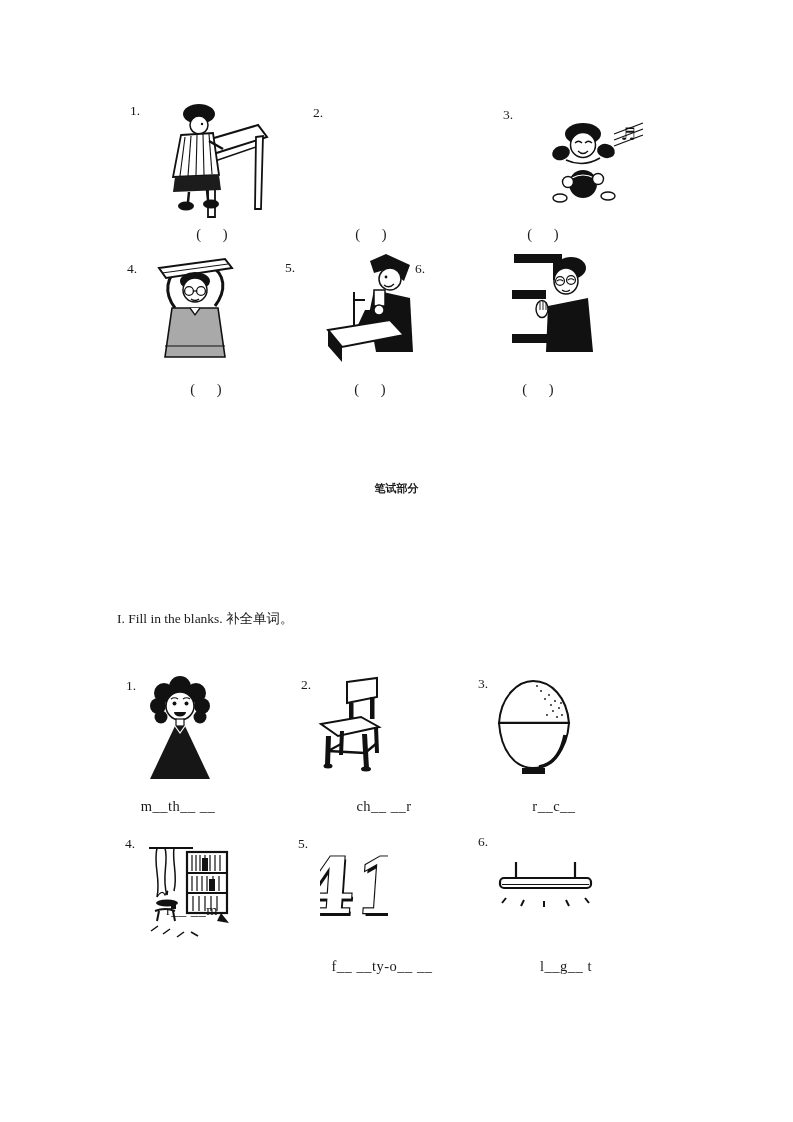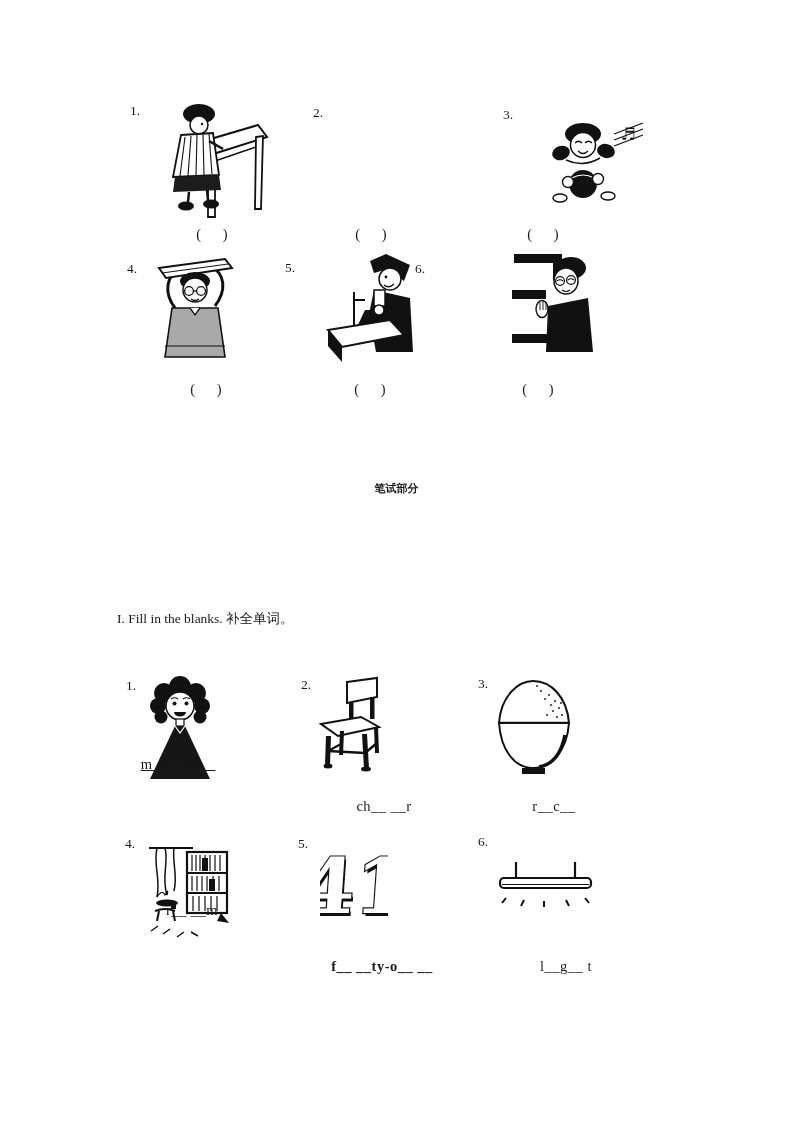--- a/index.html
+++ b/index.html
@@ -177,21 +177,21 @@
       <path d="M26,24 q3.5,-2.5 7,0" fill="none" stroke="#111" stroke-width="1.2"></path>
       <path d="M38,24 q3.5,-2.5 7,0" fill="none" stroke="#111" stroke-width="1.2"></path>
       <circle cx="29.5" cy="28.5" r="2" fill="#111"></circle>
       <circle cx="41.5" cy="28.5" r="2" fill="#111"></circle>
       <path d="M29,37 a6,4.5 0 0 0 12,0 z" fill="#111"></path>
       <rect x="31" y="44" width="8" height="7" fill="#fff" stroke="#111" stroke-width="1.2"></rect>
       <polygon points="5,104 30,51 40,51 65,104" fill="#161616"></polygon>
       <polyline points="30,51 35,58 40,51" fill="none" stroke="#fff" stroke-width="1.2"></polyline>
     </svg>
   </div>
-  <span class="abs word" style="left:108px;top:756px;text-decoration:underline;">m__th__ __</span>
+  <span class="abs word" style="left:108px;top:798px;">m__th__ __</span>
 
   <span class="abs item-num" style="left:301px;top:677px;">2.</span>
   <div class="abs" style="left:317px;top:676px;">
     <svg width="66" height="100" viewBox="0 0 66 100">
       <polygon points="30,6 60,2 60,21 30,27" fill="#fff" stroke="#111" stroke-width="2"></polygon>
       <rect x="32" y="27" width="4.5" height="20" fill="#111"></rect>
       <rect x="53" y="21" width="4.5" height="22" fill="#111"></rect>
       <polygon points="4,48 44,41 62,51 21,60" fill="#fff" stroke="#111" stroke-width="2"></polygon>
       <polygon points="9,60 14,60 13,89 8,89" fill="#111"></polygon>
       <polygon points="45,58 50,58 52,92 47,92" fill="#111"></polygon>
@@ -283,21 +283,21 @@
 
   <span class="abs item-num" style="left:298px;top:836px;">5.</span>
   <div class="abs" style="left:320px;top:843px;">
     <svg width="68" height="90" viewBox="0 0 68 90">
       <g transform="skewX(-4)" font-family="'DejaVu Serif',serif" font-weight="bold" font-size="76" text-anchor="middle">
         <text x="40" y="73" fill="#111">41</text>
         <text x="38" y="70" fill="#fff" stroke="#111" stroke-width="2.4" paint-order="stroke">41</text>
       </g>
     </svg>
   </div>
-  <span class="abs word" style="left:312px;top:958px;font-weight:bold;">f__ __ty-o__ __</span>
+  <span class="abs word" style="left:312px;top:958px;">f__ __ty-o__ __</span>
 
   <span class="abs item-num" style="left:478px;top:834px;">6.</span>
   <div class="abs" style="left:497px;top:861px;">
     <svg width="97" height="58" viewBox="0 0 97 58">
       <line x1="19" y1="1" x2="19" y2="17" stroke="#111" stroke-width="2.2"></line>
       <line x1="78" y1="1" x2="78" y2="17" stroke="#111" stroke-width="2.2"></line>
       <rect x="3" y="17" width="91" height="10" rx="4" fill="#fff" stroke="#111" stroke-width="2.2"></rect>
       <line x1="5" y1="23.5" x2="92" y2="23.5" stroke="#111" stroke-width="1.2"></line>
       <g stroke="#111" stroke-width="2">
         <line x1="9" y1="37" x2="5" y2="42"></line>

